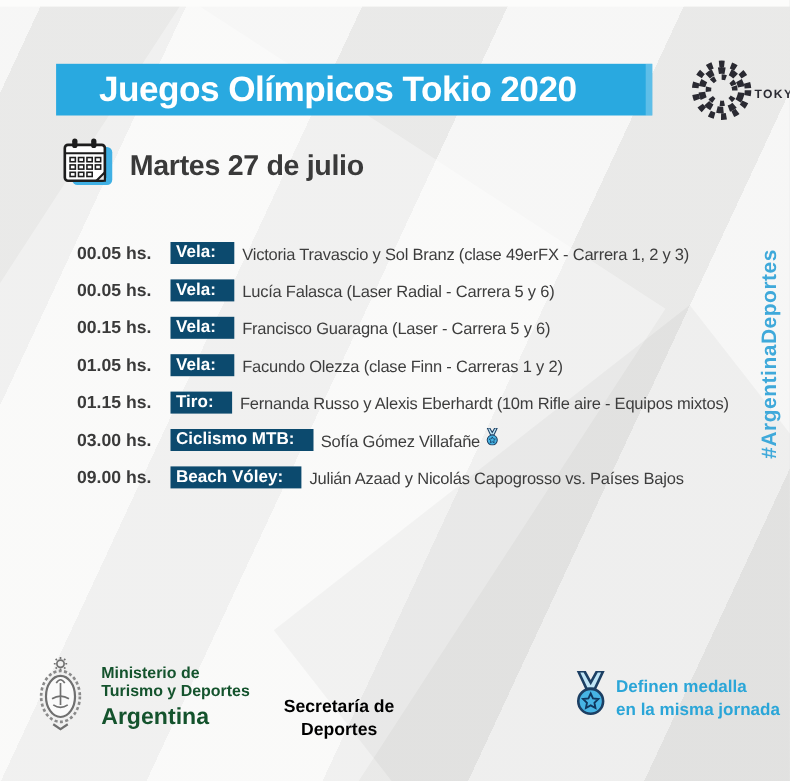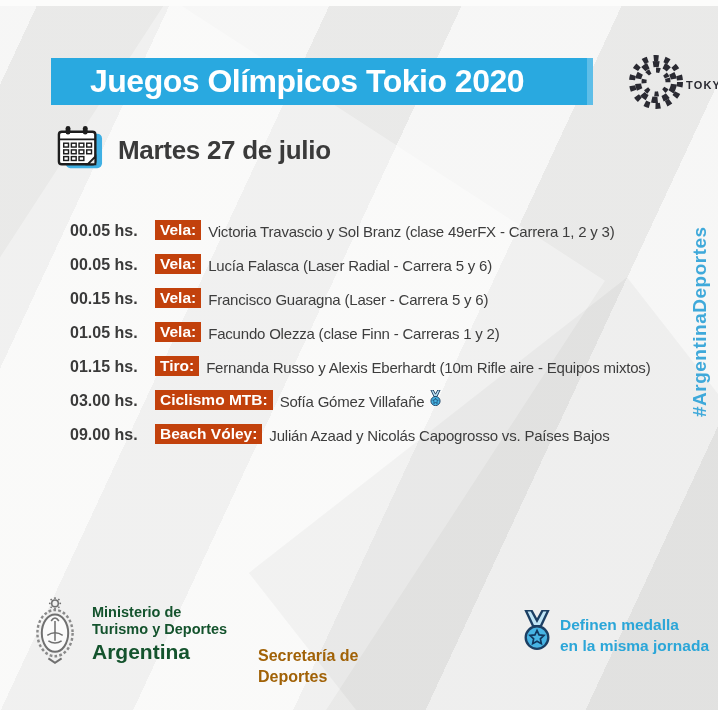--- a/index.html
+++ b/index.html
@@ -31,35 +31,35 @@
   .tokyo-word{font-size:11px; font-weight:bold; color:#2a2a32; letter-spacing:1.2px; margin-top:2px; white-space:nowrap;}
 
   
   .date-row{left:56px; top:125px; display:flex; align-items:center; gap:14px;}
   .date-label{font-size:26px; font-weight:bold; color:#3a3a3a; letter-spacing:-0.3px;}
 
   
   .schedule{left:70px; top:216px; width:648px;}
   .row{display:flex; align-items:flex-end; height:24px; margin-bottom:10px; white-space:nowrap;}
   .time{flex:0 0 85px; font-size:16px; font-weight:bold; color:#3a3a3a;}
-  .chip{background:#c2410c; color:#fff; font-weight:bold; font-size:15.5px;
-    padding:2px 5px 3px 5px; margin-right:7px; line-height:1;}
+  .chip{background:#0c4a6e; color:#fff; font-weight:bold; font-size:15.5px;
+    padding:2px 17px 3px 5px; margin-right:7px; line-height:1;}
   .detail{font-size:15px; color:#3d3d3d; letter-spacing:-0.2px;}
   .medal-inline{display:inline-block; margin-left:5px; vertical-align:-2px;}
 
   
   .hashtag{right:7px; top:205px; height:212px; writing-mode:vertical-rl; transform:rotate(180deg);
     color:#3FA9DA; font-weight:bold; font-size:19px; letter-spacing:0.5px; white-space:nowrap;}
 
   
   .arms{left:33px; top:596px;}
   .ministry{left:92px; top:604px; color:#14532d;}
   .ministry .l{font-size:14.5px; font-weight:bold; line-height:17px;}
   .ministry .big{font-size:21px; font-weight:bold; line-height:25px; margin-top:1px;}
-  .secretariat{left:258px; top:645px; color:#a16207;}
+  .secretariat{left:258px; top:632px; color:#000000;text-align:center;}
   .secretariat .l{font-size:16px; font-weight:bold; line-height:21px;}
   .note-medal{left:521px; top:610px;}
   .note{left:560px; top:614px; color:#2BA6D8;}
   .note .l{font-size:15.5px; font-weight:bold; line-height:21px;}
 </style>
 </head>
 <body>
 
 <div class="canvas">
 

